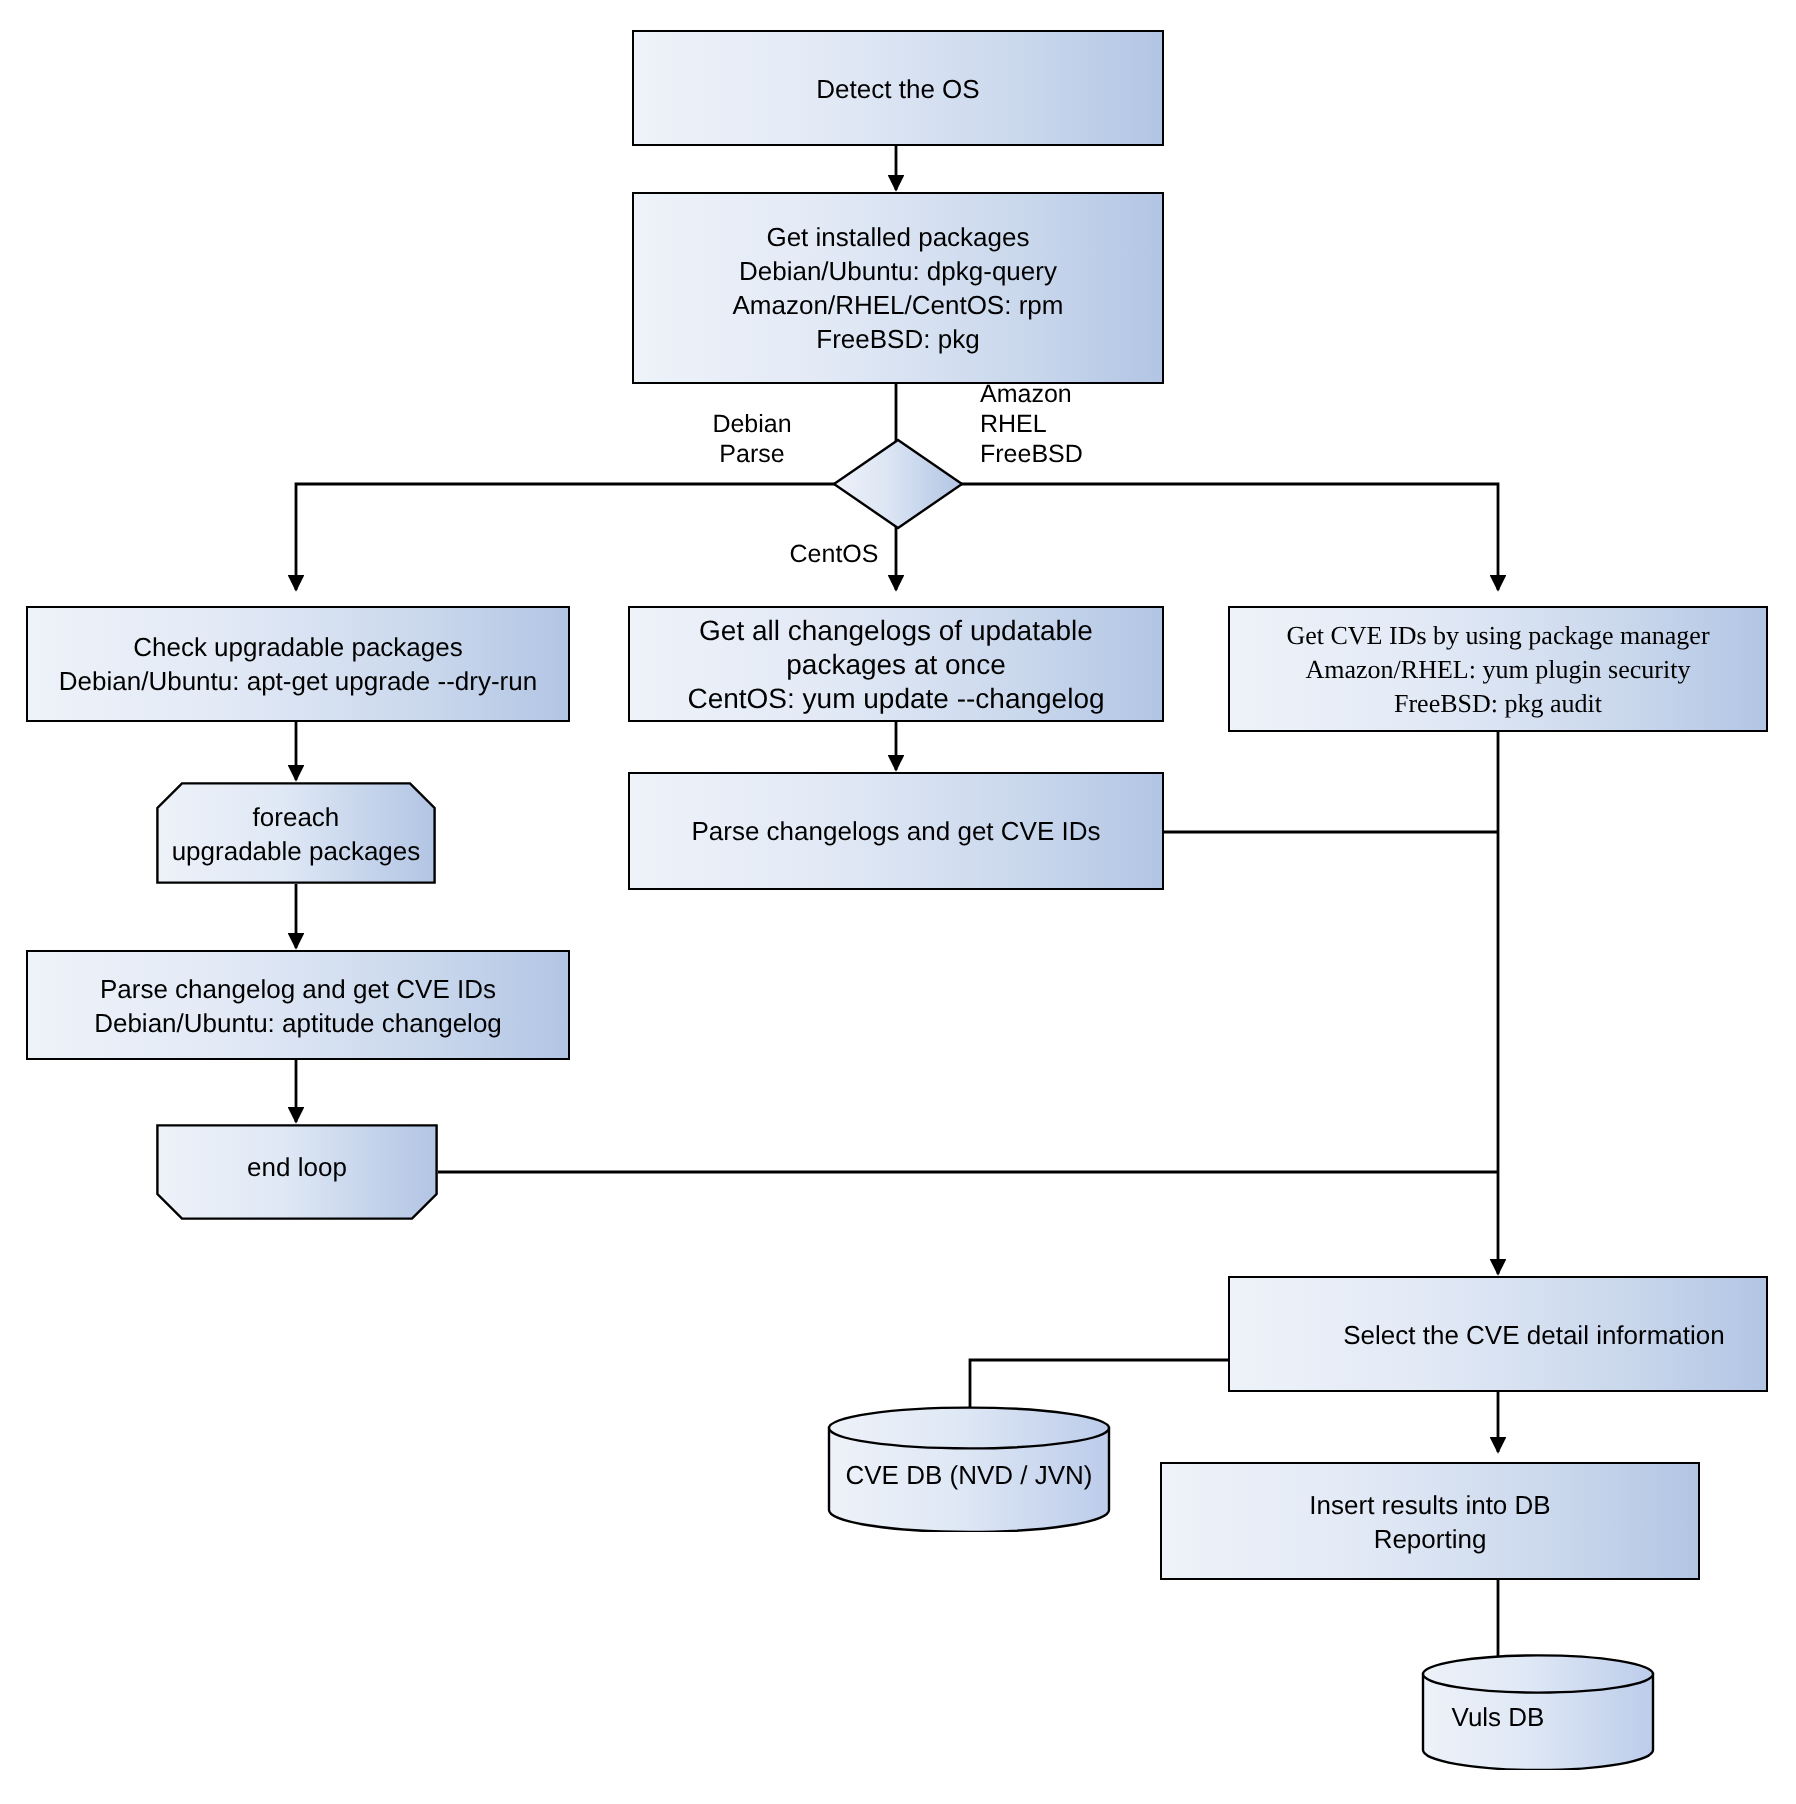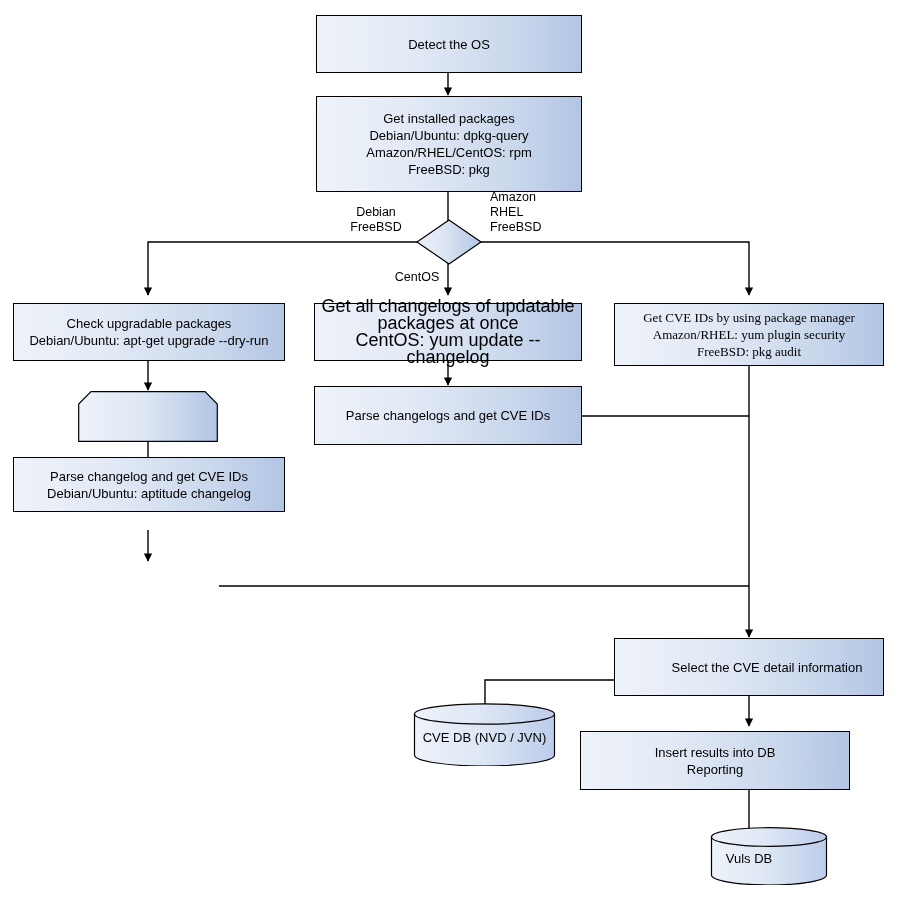--- a/index.html
+++ b/index.html
@@ -142,60 +142,75 @@
           <stop offset="0%" stop-color="#eef2f9"></stop>
           <stop offset="40%" stop-color="#dde6f4"></stop>
           <stop offset="100%" stop-color="#b2c5e4"></stop>
         </linearGradient>
       </defs>
       <polygon points="34,2 66,24 34,46 2,24" fill="url(#gdiamond)" stroke="#000000" stroke-width="1.2"></polygon>
     </svg>
   </div>
 
   <div class="edge-label" style="left:340px; top:205px; width:72px; text-align:center;">Debian
-FreeBSD</div>
+Parse</div>
   <div class="edge-label" style="left:490px; top:190px; width:78px; text-align:left;">Amazon
 RHEL
 FreeBSD</div>
   <div class="edge-label" style="left:386px; top:270px; width:62px; text-align:center;">CentOS</div>
 
   <div class="node box" style="left:13px; top:303px; width:272px; height:58px;">
     <span class="label">Check upgradable packages
 Debian/Ubuntu: apt-get upgrade --dry-run</span>
   </div>
 
   <div class="node box" style="left:314px; top:303px; width:268px; height:58px;">
-    <span class="label" style="font-size:18px;">Get all changelogs of updatable packages at once
+    <span class="label" style="font-size:14px;">Get all changelogs of updatable packages at once
 CentOS: yum update --changelog</span>
   </div>
 
   <div class="node box" style="left:614px; top:303px; width:270px; height:63px;font-family:Liberation Serif, serif;">
     <span class="label">Get CVE IDs by using package manager
 Amazon/RHEL: yum plugin security
 FreeBSD: pkg audit</span>
   </div>
 
   <div class="node loop-start" style="left:78px; top:391px; width:140px; height:51px;">
     <svg class="shape-svg" viewBox="0 0 140 51" preserveAspectRatio="none" xmlns="http://www.w3.org/2000/svg">
       <defs>
         <linearGradient id="gloopstart" x1="0" y1="0" x2="1" y2="0">
           <stop offset="0%" stop-color="#eef2f9"></stop>
           <stop offset="45%" stop-color="#dfe8f5"></stop>
           <stop offset="100%" stop-color="#b2c5e4"></stop>
         </linearGradient>
       </defs>
       <polygon points="0.7,50.3 0.7,13 13,0.7 127,0.7 139.3,13 139.3,50.3" fill="url(#gloopstart)" stroke="#000000" stroke-width="1.2"></polygon>
     </svg>
-  </div>
-
-  <div class="node box" style="left:13px; top:457px; width:272px; height:55px;">
+    <span class="label">foreach
+upgradable  packages</span>
+  </div>
+
+  <div class="node box" style="left:13px; top:475px; width:272px; height:55px;">
     <span class="label">Parse changelog and get  CVE IDs
 Debian/Ubuntu: aptitude changelog</span>
   </div>
 
+  <div class="node loop-end" style="left:78px; top:562px; width:141px; height:48px;">
+    <svg class="shape-svg" viewBox="0 0 141 48" preserveAspectRatio="none" xmlns="http://www.w3.org/2000/svg">
+      <defs>
+        <linearGradient id="gloopend" x1="0" y1="0" x2="1" y2="0">
+          <stop offset="0%" stop-color="#eef2f9"></stop>
+          <stop offset="45%" stop-color="#dfe8f5"></stop>
+          <stop offset="100%" stop-color="#b2c5e4"></stop>
+        </linearGradient>
+      </defs>
+      <polygon points="0.7,0.7 140.3,0.7 140.3,35 128,47.3 13,47.3 0.7,35" fill="url(#gloopend)" stroke="#000000" stroke-width="1.2"></polygon>
+    </svg>
+    <span class="label" style="margin-bottom:6px;">end loop</span>
+  </div>
 
   <div class="node box" style="left:314px; top:386px; width:268px; height:59px;">
     <span class="label">Parse changelogs and get CVE IDs</span>
   </div>
 
   <div class="node box" style="left:614px; top:638px; width:270px; height:58px;padding-left:36px;">
     <span class="label">Select the CVE detail information</span>
   </div>
 
   <div class="node box" style="left:580px; top:731px; width:270px; height:59px;">

